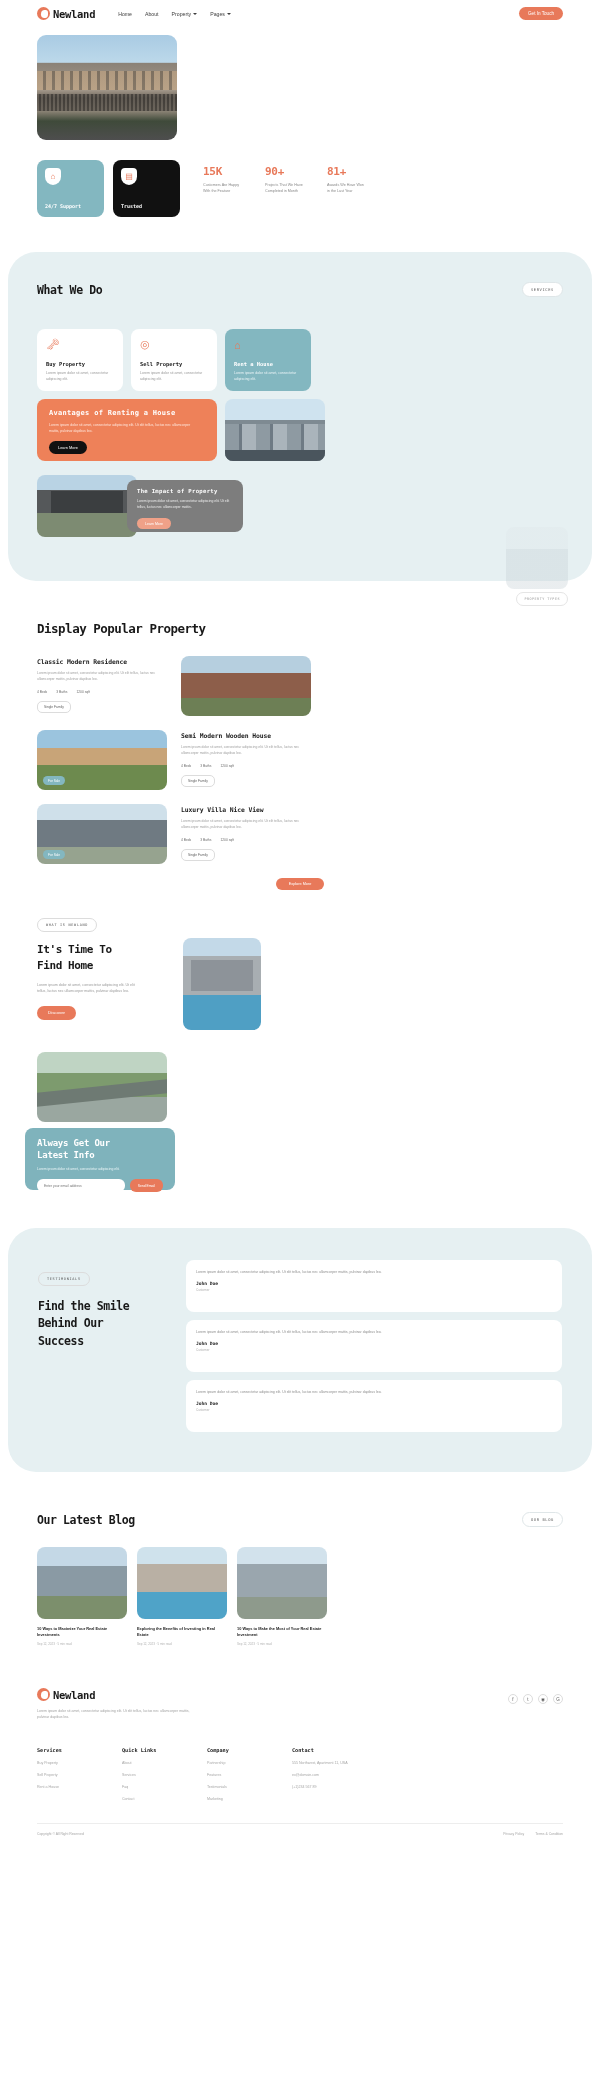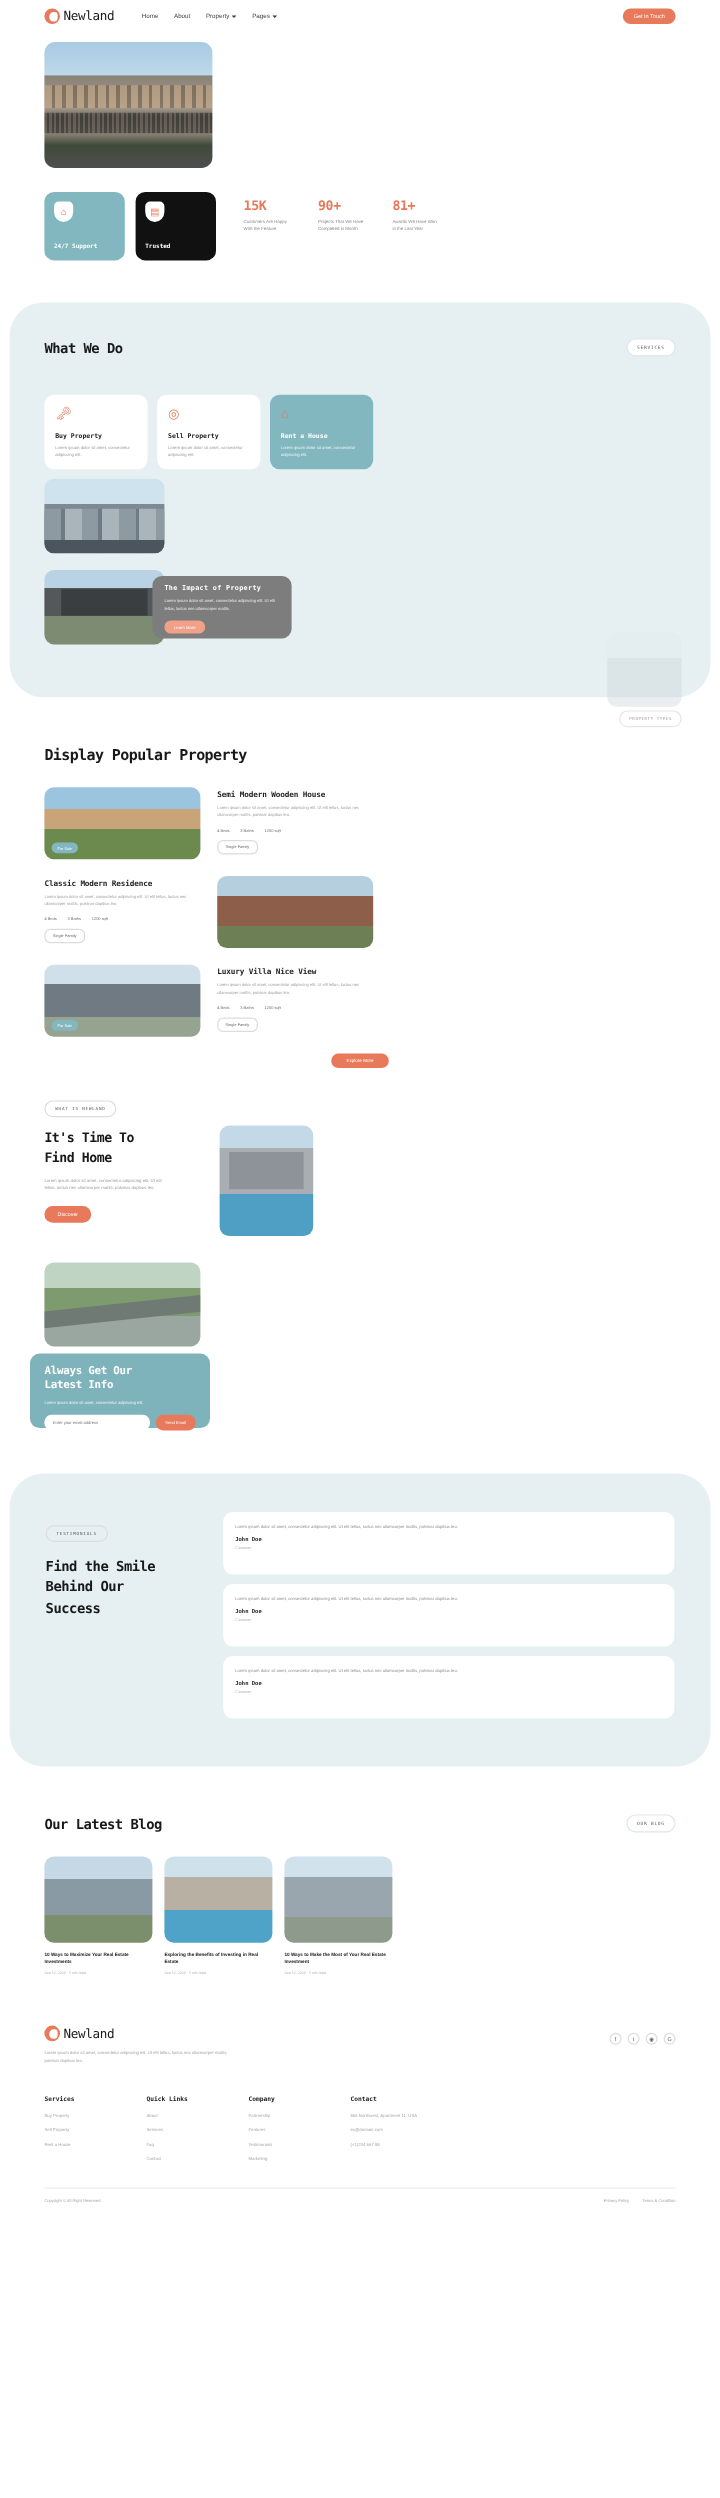--- a/index.html
+++ b/index.html
@@ -11,21 +11,21 @@
     -webkit-font-smoothing:antialiased;
   }
   .mono { font-family:"DejaVu Sans Mono","Liberation Mono",monospace; }
   .page { position:relative; width:600px; height:2082px; }
 
   
   .nav { height:27px; display:flex; align-items:center; padding:0 37px; }
   .brand { display:flex; align-items:center; gap:3px; }
   .brand-mark { width:13px; height:13px; border-radius:50%; background:#E8795A; position:relative; overflow:hidden; }
   .brand-mark::after { content:""; position:absolute; left:4px; top:3px; width:7px; height:8px; background:#fff; border-radius:60% 40% 45% 55%; }
-  .brand-name { font-size:10.5px; font-weight:normal; letter-spacing:-0.3px; color:#1a1a1a; }
+  .brand-name { font-size:10.5px; font-weight:bold; letter-spacing:-0.3px; color:#1a1a1a; }
   .nav-links { display:flex; gap:13px; margin-left:23px; }
   .nav-link { font-size:5.2px; color:#3d3d3d; display:flex; align-items:center; gap:2px; }
   .caret { width:0;height:0;border-left:2px solid transparent;border-right:2px solid transparent;border-top:2.5px solid #3d3d3d; }
   .nav-cta { margin-left:auto; background:#E8795A; color:#fff; font-size:4.6px; padding:4px 9px; border-radius:9px; border:none; }
 
   
   .hero { display:flex; padding:8px 37px 0; gap:14px; }
   .hero-left { width:140px; padding-top:6px; }
   .hero-title { font-size:16.5px; line-height:1.42; font-weight:bold; letter-spacing:-0.6px; color:#191919; }
   .hero-sub { font-size:4.3px; line-height:1.75; color:#8a8a8a; margin-top:9px; width:118px; }
@@ -249,71 +249,76 @@
         <div class="svc-p">Lorem ipsum dolor sit amet, consectetur adipiscing elit.</div>
       </div>
       <div class="svc teal">
         <div class="svc-ic">⌂</div>
         <div class="svc-t mono">Rent a House</div>
         <div class="svc-p">Lorem ipsum dolor sit amet, consectetur adipiscing elit.</div>
       </div>
     </div>
 
     <div class="adv-row">
+      <div class="adv">
+        <div class="adv-t mono">Avantages of Renting a House</div>
+        <div class="adv-p">Lorem ipsum dolor sit amet, consectetur adipiscing elit. Ut elit tellus, luctus nec ullamcorper mattis, pulvinar dapibus leo.</div>
+        <div class="btn-dark">Learn More</div>
+      </div>
       <div class="adv-img"></div>
     </div>
 
     <div class="impact-row">
       <div class="impact-img"></div>
       <div class="impact-card">
         <div class="impact-t mono">The Impact of Property</div>
         <div class="impact-p">Lorem ipsum dolor sit amet, consectetur adipiscing elit. Ut elit tellus, luctus nec ullamcorper mattis.</div>
         <div class="btn-soft">Learn More</div>
       </div>
     </div>
 
     <div class="ghost-img"></div>
     <div class="ghost-pill mono">PROPERTY TYPES</div>
   </div>
 
   <div class="pop">
     <div class="pop-title mono">Display Popular Property</div>
 
     <div class="prop-grid">
-      <div class="prow">
-        <div class="pimg a">
-          <div class="tag">For Sale</div>
-        </div>
-        <div class="pinfo">
-          <div class="pname mono">Semi Modern Wooden House</div>
-          <div class="pdesc">Lorem ipsum dolor sit amet, consectetur adipiscing elit. Ut elit tellus, luctus nec ullamcorper mattis, pulvinar dapibus leo.</div>
-          <div class="pmeta">
-            <span>4 Beds</span>
-            <span>3 Baths</span>
-            <span>1200 sqft</span>
-          </div>
-          <div class="ptype">Single Family</div>
-        </div>
-      </div>
-
       <div class="prow">
         <div class="pinfo">
           <div class="pname mono">Classic Modern Residence</div>
           <div class="pdesc">Lorem ipsum dolor sit amet, consectetur adipiscing elit. Ut elit tellus, luctus nec ullamcorper mattis, pulvinar dapibus leo.</div>
           <div class="pmeta">
             <span>4 Beds</span>
             <span>3 Baths</span>
             <span>1200 sqft</span>
           </div>
           <div class="ptype">Single Family</div>
         </div>
         <div class="pimg b"></div>
       </div>
 
       <div class="prow">
+        <div class="pimg a">
+          <div class="tag">For Sale</div>
+        </div>
+        <div class="pinfo">
+          <div class="pname mono">Semi Modern Wooden House</div>
+          <div class="pdesc">Lorem ipsum dolor sit amet, consectetur adipiscing elit. Ut elit tellus, luctus nec ullamcorper mattis, pulvinar dapibus leo.</div>
+          <div class="pmeta">
+            <span>4 Beds</span>
+            <span>3 Baths</span>
+            <span>1200 sqft</span>
+          </div>
+          <div class="ptype">Single Family</div>
+        </div>
+      </div>
+
+      <div class="prow">
         <div class="pimg c">
           <div class="tag">For Sale</div>
         </div>
         <div class="pinfo">
           <div class="pname mono">Luxury Villa Nice View</div>
           <div class="pdesc">Lorem ipsum dolor sit amet, consectetur adipiscing elit. Ut elit tellus, luctus nec ullamcorper mattis, pulvinar dapibus leo.</div>
           <div class="pmeta">
             <span>4 Beds</span>
             <span>3 Baths</span>
             <span>1200 sqft</span>

